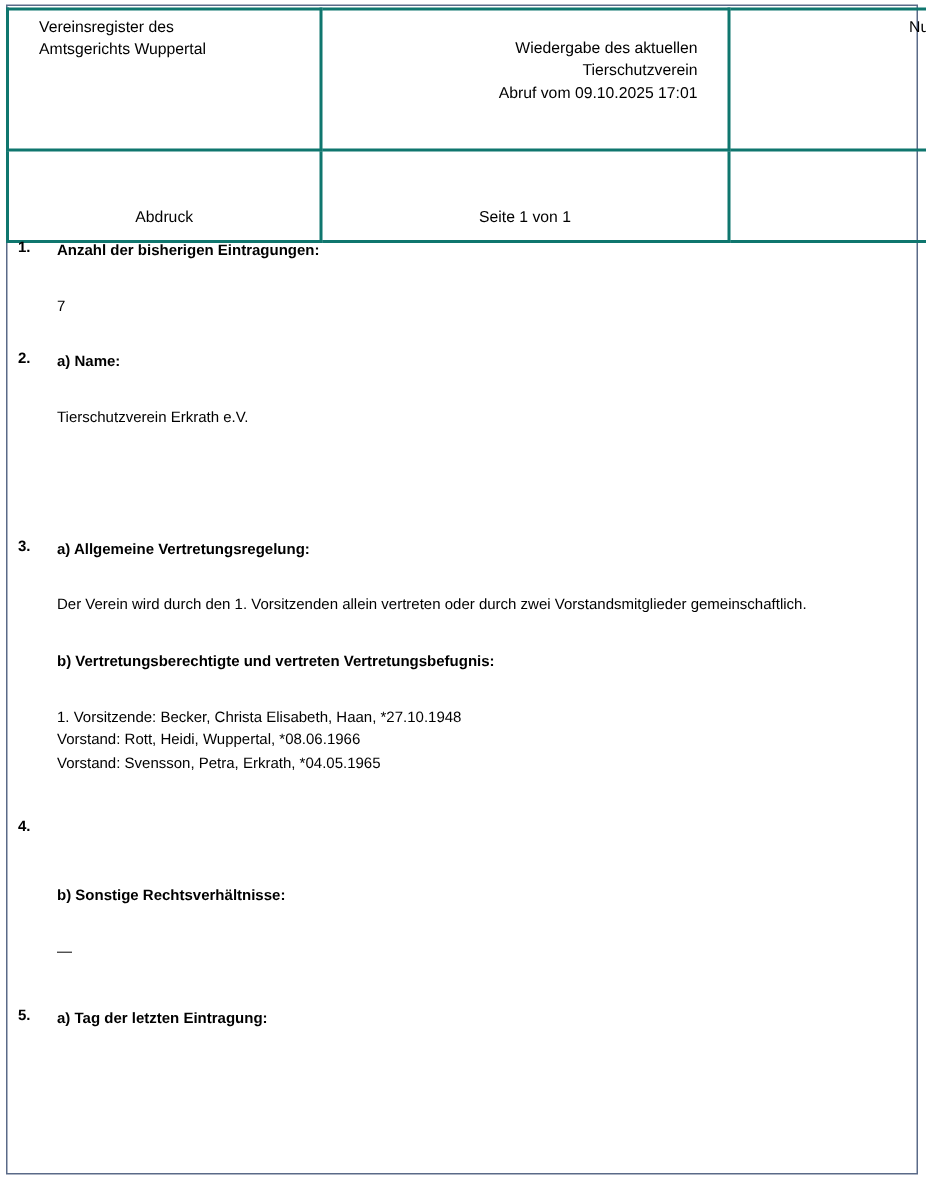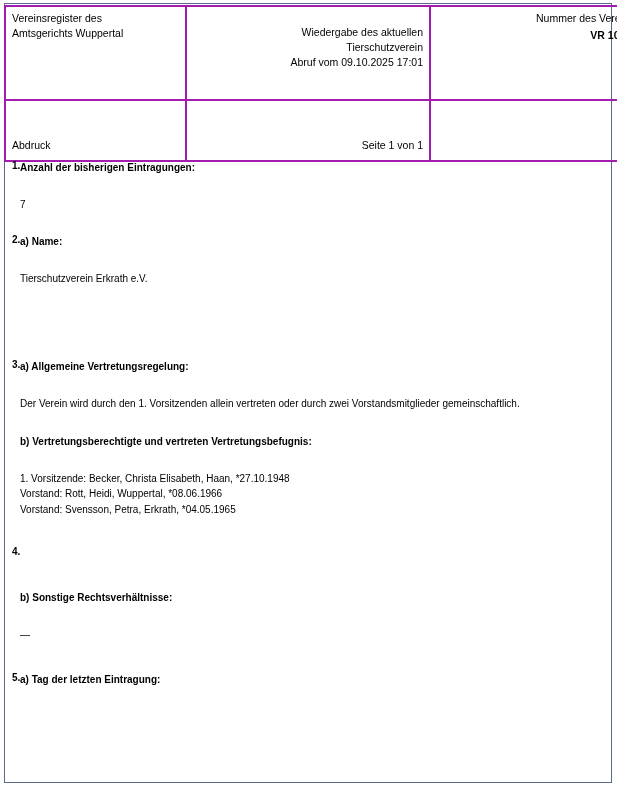--- a/index.html
+++ b/index.html
@@ -30,36 +30,36 @@
   
   .header-table {
     position: absolute;
     left: 4px;
     top: 5px;
     width: 597px;
     border-collapse: collapse;
     table-layout: fixed;
   }
   .header-table td {
-    border: 2px solid #a21caf;
-    padding: 4px 6px;
+    border: 2px solid #0f766e;
+    padding: 4px 20px;
     font-size: 10.5px;
     line-height: 1.45;
     vertical-align: top;
   }
   .hc-left      { width: 167px; text-align: left;   }
   .hc-mid       { width: 230px; text-align: right; }
   .hc-right     { width: 200px; text-align: right;  }
 
   .row-top td    { height: 84px; }
   .row-bottom td { height: 48px; vertical-align: bottom; }
 
   .hc-mid .mid-block { padding-top: 14px; }
   .row-bottom .hc-left,
-  .row-bottom .hc-mid { padding-bottom: 7px; }
+  .row-bottom .hc-mid { text-align: center; padding-bottom: 7px; }
 
   .vr-number { display: block; margin-top: 2px; }
 
   
   .body-area {
     position: absolute;
     left: 0;
     top: 160px;
     width: 617px;
   }
@@ -69,21 +69,21 @@
   }
   .entry-num {
     position: absolute;
     left: 12px;
     top: 0;
     width: 22px;
     font-size: 10px;
     font-weight: bold;
   }
   .entry-body {
-    margin-left: 20px;
+    margin-left: 38px;
     padding-right: 20px;
   }
   .label {
     font-size: 10px;
     font-weight: bold;
     line-height: 1.5;
     margin: 0;
   }
   .value {
     font-size: 10px;

